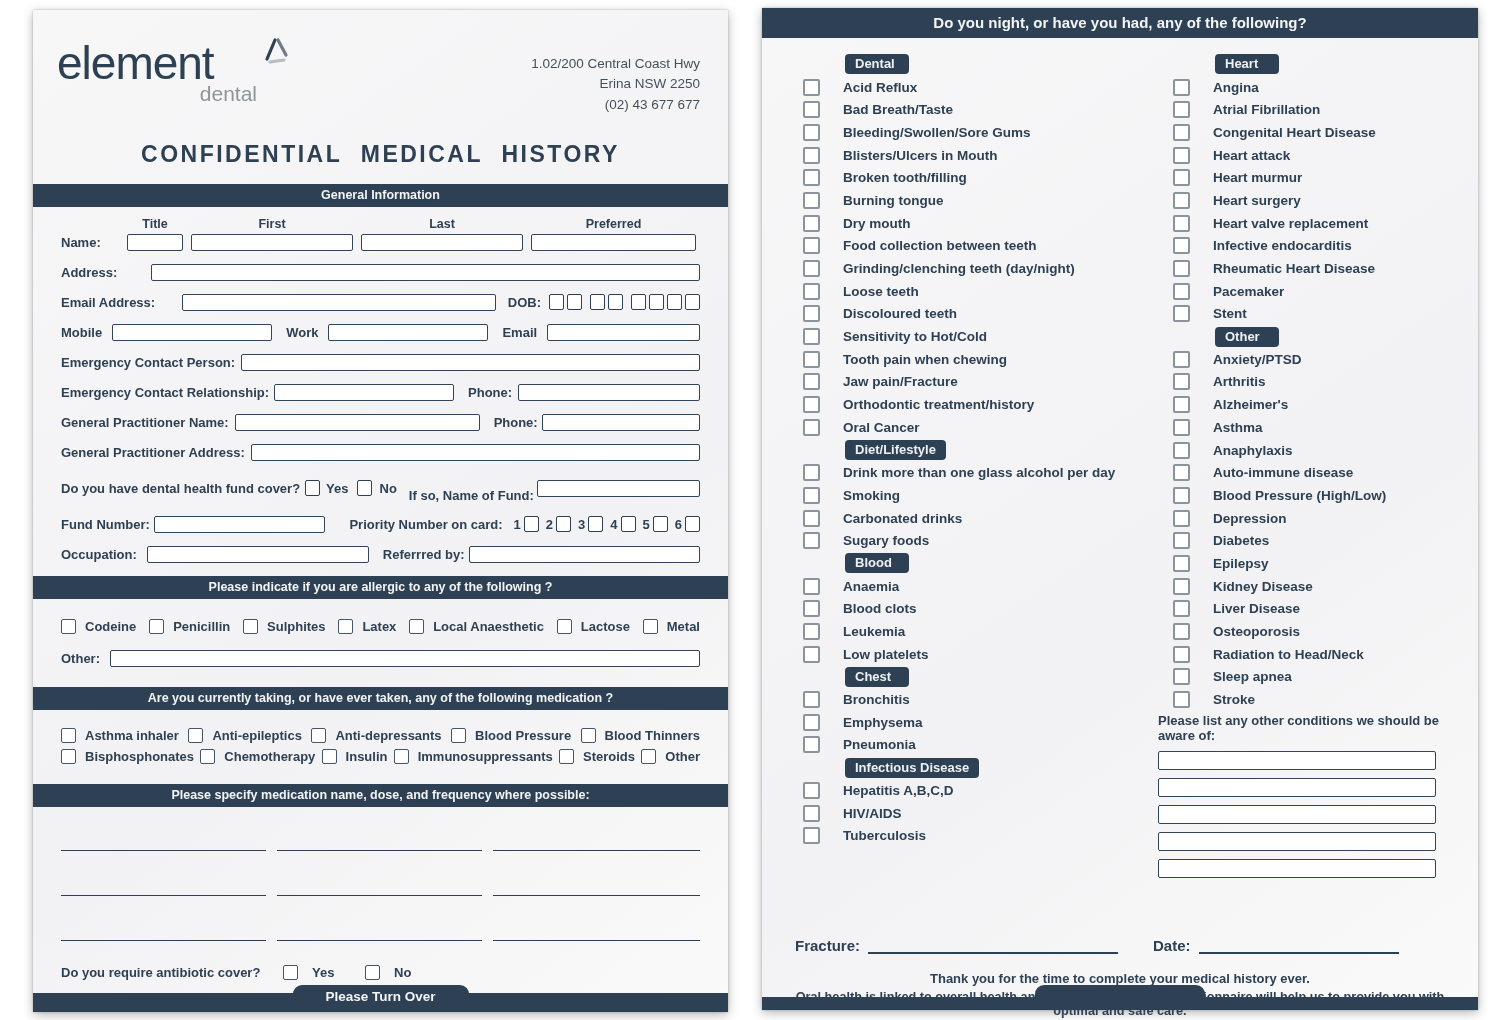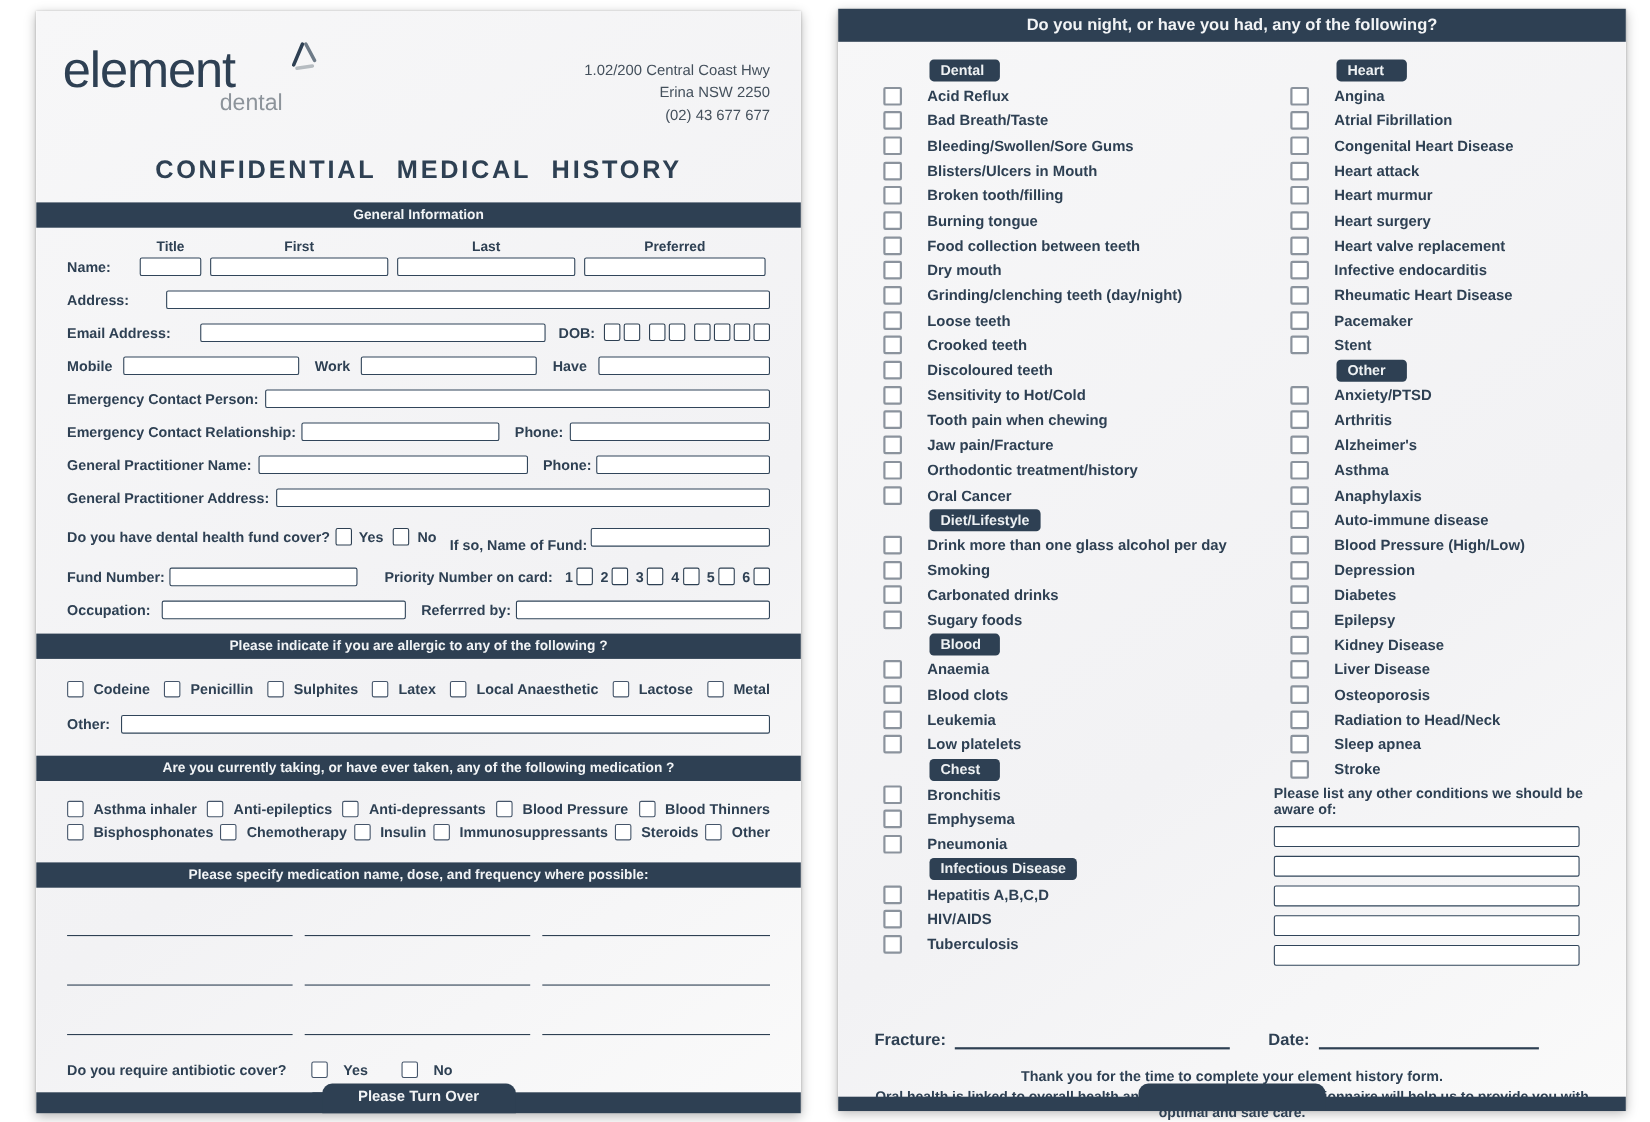--- a/index.html
+++ b/index.html
@@ -178,21 +178,21 @@
         <span class="boxsmall"></span>
         <span class="boxsmall"></span>
       </span>
   </div>
 
   <div class="frow">
     <span class="lab">Mobile</span>
     <input type="text" class="tin" style="width: 160px; margin-left: 10px;">
     <span class="lab" style="margin-left:14px;">Work</span>
     <input type="text" class="tin" style="width: 160px; margin-left: 10px;">
-    <span class="lab" style="margin-left:14px;">Have</span>
+    <span class="lab" style="margin-left:14px;">Email</span>
     <input type="text" class="tin" style="flex: 1 1 0%; margin-left: 10px;">
   </div>
 
   <div class="frow">
     <span class="lab">Emergency Contact Person:</span>
     <input type="text" class="tin" style="flex: 1 1 0%; margin-left: 6px;">
   </div>
 
   <div class="frow">
     <span class="lab">Emergency Contact Relationship:</span>
@@ -474,42 +474,38 @@
                 <span class="ilabel">Broken tooth/filling</span>
               </div>
 
               <div class="itemrow">
                 <span class="cb cb2"></span>
                 <span class="ilabel">Burning tongue</span>
               </div>
 
               <div class="itemrow">
                 <span class="cb cb2"></span>
+                <span class="ilabel">Dry mouth</span>
+              </div>
+
+              <div class="itemrow">
+                <span class="cb cb2"></span>
                 <span class="ilabel">Food collection between teeth</span>
               </div>
 
               <div class="itemrow">
                 <span class="cb cb2"></span>
-                <span class="ilabel">Dry mouth</span>
-              </div>
-
-              <div class="itemrow">
-                <span class="cb cb2"></span>
                 <span class="ilabel">Grinding/clenching teeth (day/night)</span>
               </div>
 
               <div class="itemrow">
                 <span class="cb cb2"></span>
                 <span class="ilabel">Loose teeth</span>
               </div>
 
-              <div class="itemrow">
-                <span class="cb cb2"></span>
-                <span class="ilabel">Crooked teeth</span>
-              </div>
 
               <div class="itemrow">
                 <span class="cb cb2"></span>
                 <span class="ilabel">Discoloured teeth</span>
               </div>
 
               <div class="itemrow">
                 <span class="cb cb2"></span>
                 <span class="ilabel">Sensitivity to Hot/Cold</span>
               </div>
@@ -806,19 +802,19 @@
   </div>
 
   <div class="sigrow">
     <span class="lab siglab">Fracture:</span>
     <input class="uline sigline" style="">
     <span class="lab siglab datelab">Date:</span>
     <input class="uline dateline" style="">
   </div>
 
   <div class="thanks">
-    <div class="t1">Thank you for the time to complete your element history form.</div>
+    <div class="t1">Thank you for the time to complete your medical history ever.</div>
     <div class="t2">Oral health is linked to overall health and this comprehensive questionnaire will help us to provide you with optimal and safe care.</div>
   </div>
 
   <div class="botbar" style="height:13px;"></div>
   <div class="tab" style="width:170px;height:25px;"></div>
 </div>
 
 </body></html>

